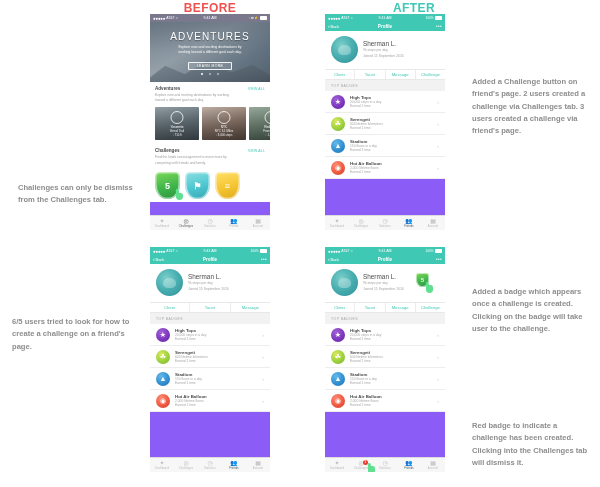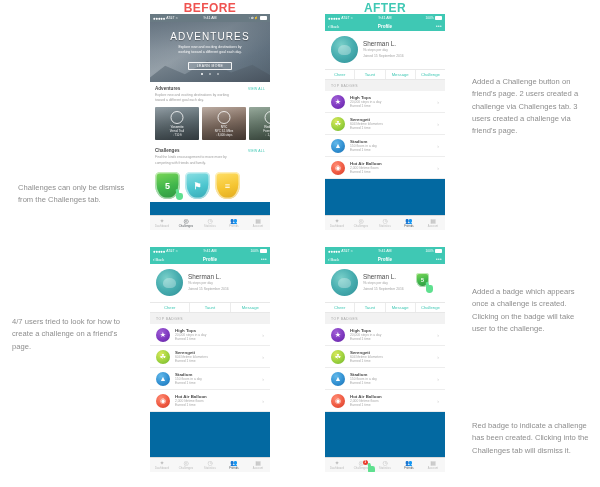--- a/index.html
+++ b/index.html
@@ -12,40 +12,41 @@
   }
 
   
   .col-head {
     position: absolute;
     font-size: 12px;
     font-weight: bold;
     letter-spacing: .4px;
   }
   #head-before { left: 150px; width: 120px; top: 1px; text-align: center; color: #ef5350; }
-  #head-after  { left: 325px; width: 120px; top: 1px; text-align: center; color: #3fc8b4; }
+  #head-after  { left: 315px; width: 120px; top: 1px; text-align: right; color: #3fc8b4; }
 
   
   .note {
     position: absolute;
     font-size: 7.6px;
     line-height: 1.62;
     color: #8e8e8e;
+    font-weight: bold;
   }
   #note-tl { left: 18px;  top: 182px; width: 120px; }
   #note-bl { left: 12px;  top: 316px; width: 126px; }
   #note-tr { left: 472px; top: 76px;  width: 118px; }
   #note-mr { left: 472px; top: 286px; width: 118px; }
   #note-br { left: 472px; top: 420px; width: 118px; }
 
   
   .phone {
     position: absolute;
     width: 120px;
-    background: #0369a1;
+    background: #8b5cf6;
     overflow: hidden;
   }
   #phone-tl { left: 150px; top: 14px;  height: 216px; }
   #phone-tr { left: 325px; top: 14px;  height: 216px; }
   #phone-bl { left: 150px; top: 247px; height: 225px; }
   #phone-br { left: 325px; top: 247px; height: 225px; }
 
   
   .statusbar {
     height: 8px;
@@ -314,21 +315,21 @@
     font-weight: bold;
   }
 </style>
 </head>
 <body>
 
 <div class="col-head" id="head-before">BEFORE</div>
 <div class="col-head" id="head-after">AFTER</div>
 
 <div class="note" id="note-tl">Challenges can only be dismiss from the Challenges tab.</div>
-<div class="note" id="note-bl">4/7 users tried to look for how to create a challenge on a friend's page.</div>
+<div class="note" id="note-bl">6/5 users tried to look for how to create a challenge on a friend's page.</div>
 <div class="note" id="note-tr">Added a Challenge button on friend's page. 2 users created a challenge via Challenges tab. 3 users created a challenge via friend's page.</div>
 <div class="note" id="note-mr">Added a badge which appears once a challenge is created. Clicking on the badge will take user to the challenge.</div>
 <div class="note" id="note-br">Red badge to indicate a challenge has been created. Clicking into the Challenges tab will dismiss it.</div>
 
 <div class="phone" id="phone-tl">
 
   <div class="statusbar dark">
     <span class="sb-left">
       <span class="sb-dots">●●●●●</span>
       <span class="sb-carrier">AT&amp;T</span>

